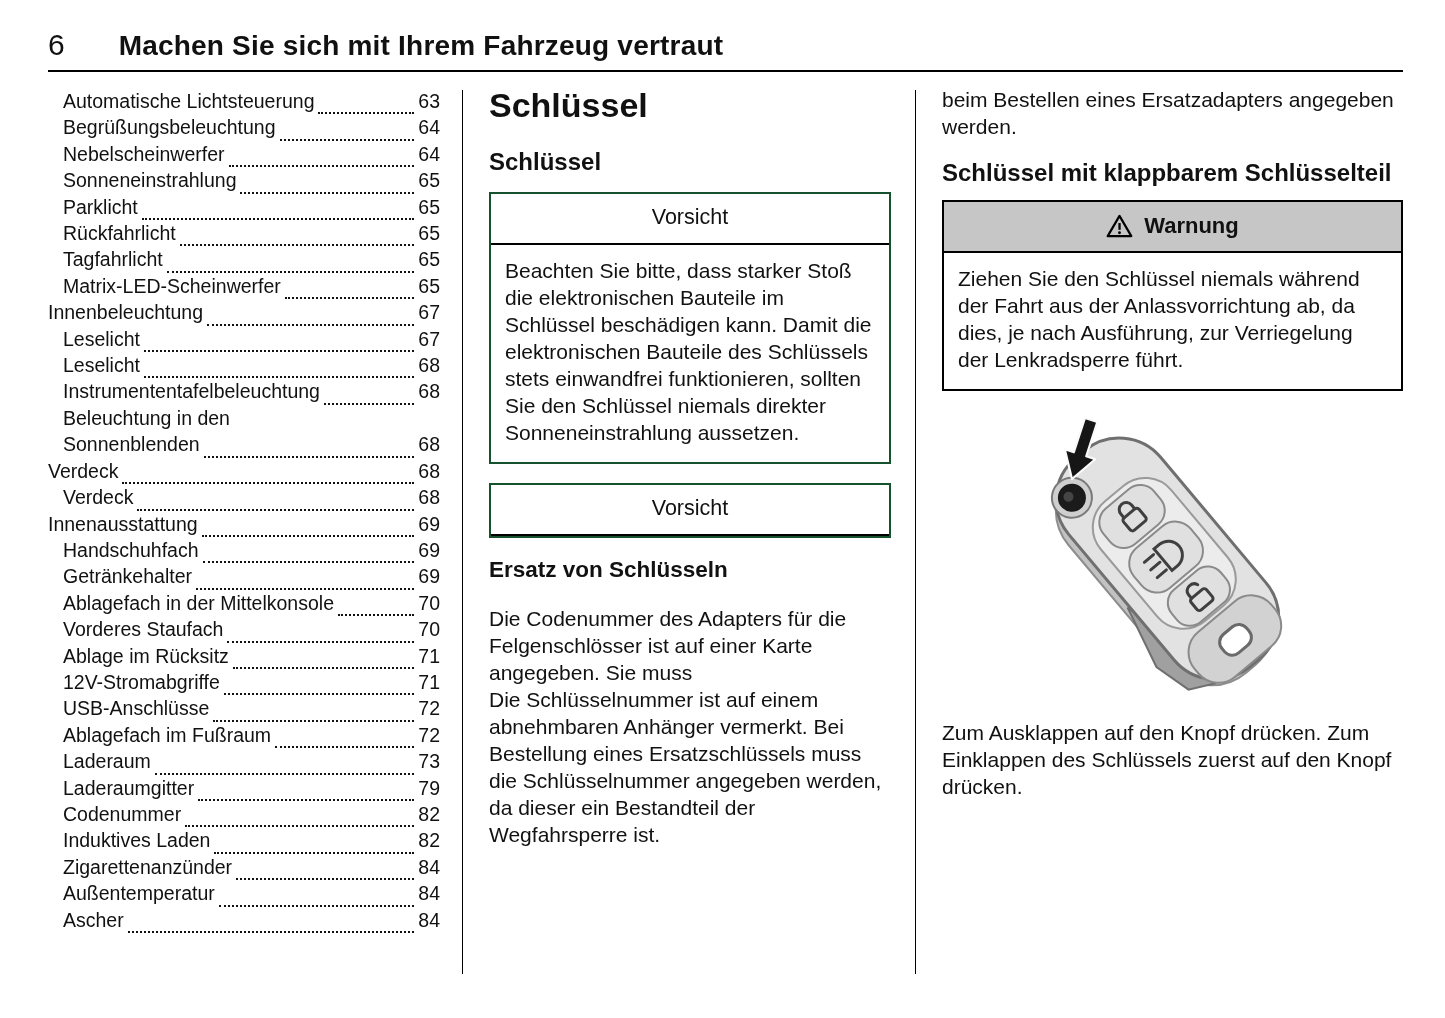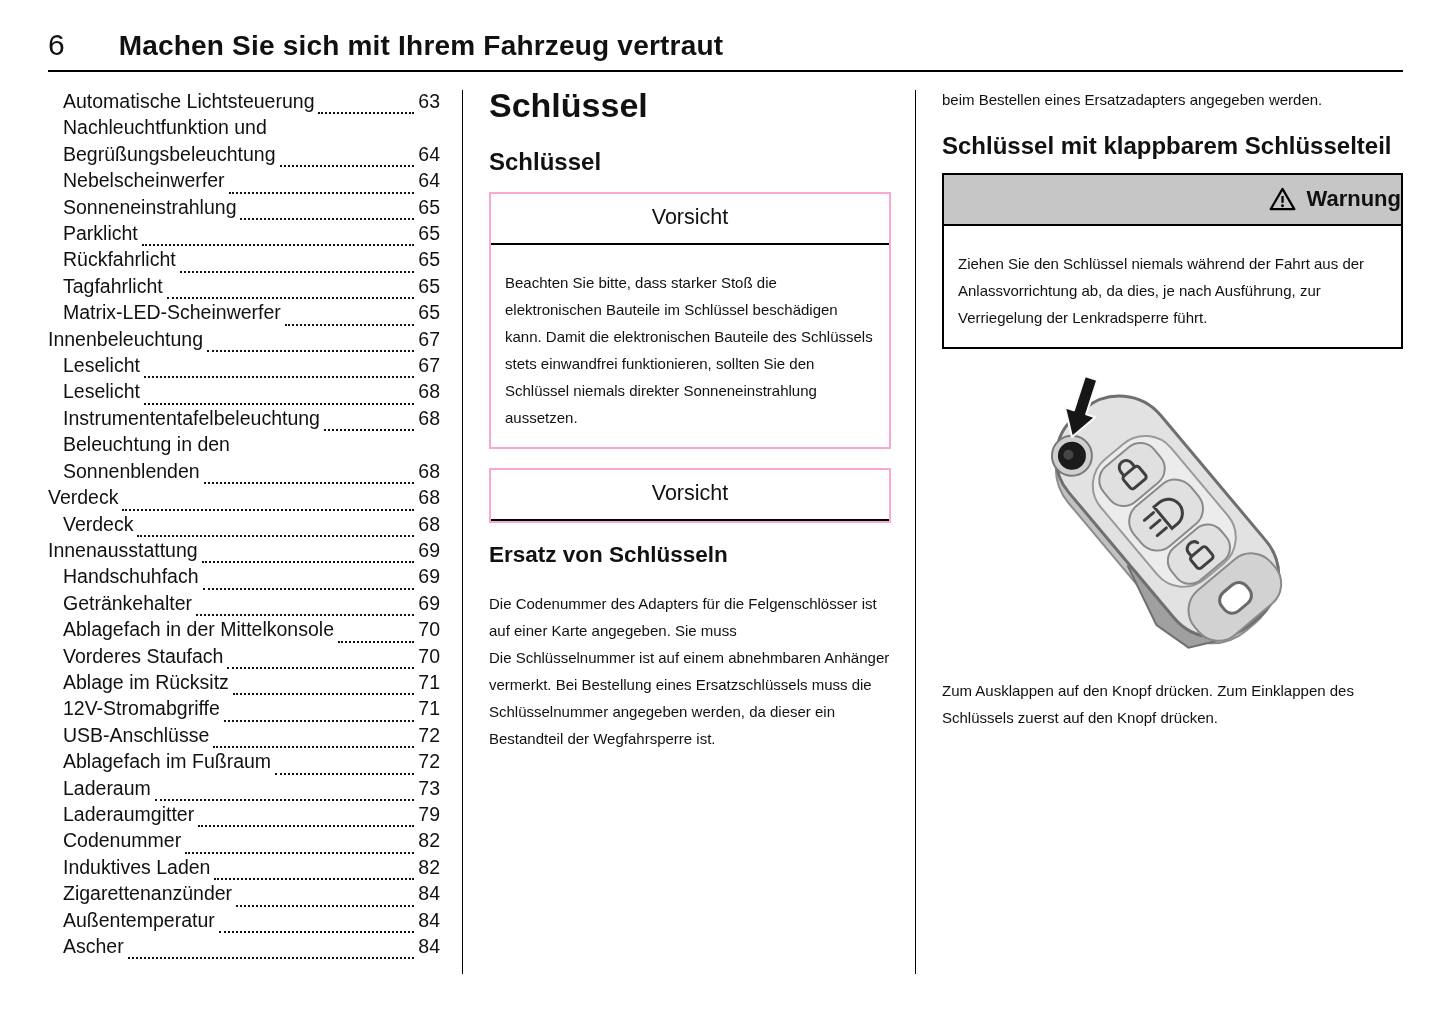--- a/index.html
+++ b/index.html
@@ -40,29 +40,29 @@
   .toc-row { display: flex; align-items: flex-end; }
   .toc-row.lvl1, .toc-pre.lvl1 { padding-left: 15px; }
   .toc-label { white-space: nowrap; }
   .toc-leader { flex: 1 1 auto; min-width: 10px; height: 0; border-bottom: 2.2px dotted #111; margin: 0 4px; }
   .toc-page { white-space: nowrap; }
 
   
   .h1 { font-size: 34px; font-weight: 700; margin: 0 0 22px; }
   .h2 { font-size: 24px; font-weight: 700; margin: 0 0 15px; line-height: 30px; }
   .h3 { font-size: 22.5px; font-weight: 700; margin: 14px 0 22px; }
-  p, .box-body { font-size: 15px; line-height: 27px; }
+  p, .box-body { font-size: 21px; line-height: 27px; }
 
   
-  .caution-box { border: 2px solid #f9a8d4; margin-bottom: 19px; }
+  .caution-box { border: 2px solid #14532d; margin-bottom: 19px; }
   .box-title { text-align: center; font-size: 21.5px; padding: 11px 0 13px; border-bottom: 2px solid #000; }
-  .box-body { padding: 24px 16px 16px 14px; }
+  .box-body { padding: 12px 16px 16px 14px; }
   .warning-box { border: 2px solid #000; margin-top: 6px; }
   .warning-header {
-    display: flex; align-items: center; justify-content: flex-end; gap: 11px;
+    display: flex; align-items: center; justify-content: center; gap: 11px;
     padding: 11px 0 12px; border-bottom: 2px solid #000;
     font-size: 22px; font-weight: 700;
   }
   .warn-icon { display: inline-block; }
 
   .col-right .h2 { margin-top: 18px; margin-bottom: 12px; }
   .key-figure { margin: 16px 0 10px; display: flex; justify-content: center; }
 </style>
 </head>
 <body>
@@ -76,21 +76,20 @@
 
   <div class="columns">
 
     <section class="col-left">
       <div class="toc">
           <div class="toc-row lvl1">
             <span class="toc-label">Automatische Lichtsteuerung</span>
             <span class="toc-leader"></span>
             <span class="toc-page">63</span>
           </div>
-          <div class="toc-pre lvl1">Nachleuchtfunktion und</div>
           <div class="toc-row lvl1">
             <span class="toc-label">Begrüßungsbeleuchtung</span>
             <span class="toc-leader"></span>
             <span class="toc-page">64</span>
           </div>
           <div class="toc-row lvl1">
             <span class="toc-label">Nebelscheinwerfer</span>
             <span class="toc-leader"></span>
             <span class="toc-page">64</span>
           </div>

